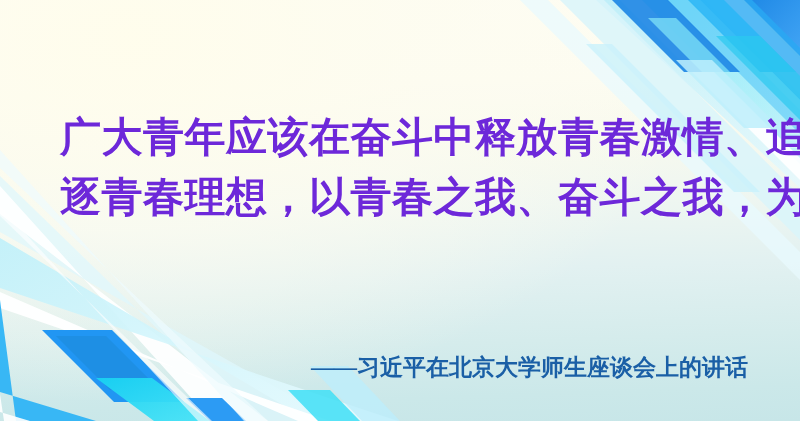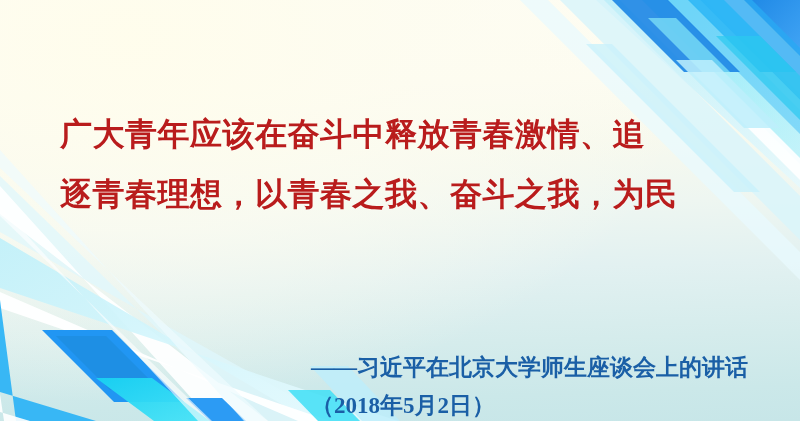--- a/index.html
+++ b/index.html
@@ -71,36 +71,36 @@
   }
 
   
   .quote-block {
     position: absolute;
     left: 60px;
     top: 107px;
     width: 690px;
   }
   .quote-line {
-    color: #b91c1c;
-    font-family: Liberation Mono, monospace;
+    color: #6d28d9;
+    font-family: Liberation Serif, serif;
     font-weight: 700;
-    font-size: 32px;
+    font-size: 41px;
     line-height: 60px;
     letter-spacing: 0.5px;
     white-space: nowrap;
     text-shadow: 0 1px 0 rgba(255,255,255,0.35);
   }
 
   
   .attrib-block {
     position: absolute;
     right: 52px;
     top: 350px;
-    text-align: left;
+    text-align: center;
   }
   .attrib-line {
     color: #1a5fa6;
     font-family: "Liberation Serif", "DejaVu Serif", serif;
     font-weight: 700;
     font-size: 23px;
     line-height: 36px;
     white-space: nowrap;
   }
   .date-line {
@@ -234,16 +234,15 @@
 
   <div class="bg-bottom-white"></div>
 
   <div class="quote-block">
     <div class="quote-line">广大青年应该在奋斗中释放青春激情、追</div>
     <div class="quote-line">逐青春理想，以青春之我、奋斗之我，为民</div>
   </div>
 
   <div class="attrib-block">
     <div class="attrib-line">——习近平在北京大学师生座谈会上的讲话</div>
-    <div class="date-line">（2018年5月2日）</div>
   </div>
 
 </div>
 
 </body></html>

